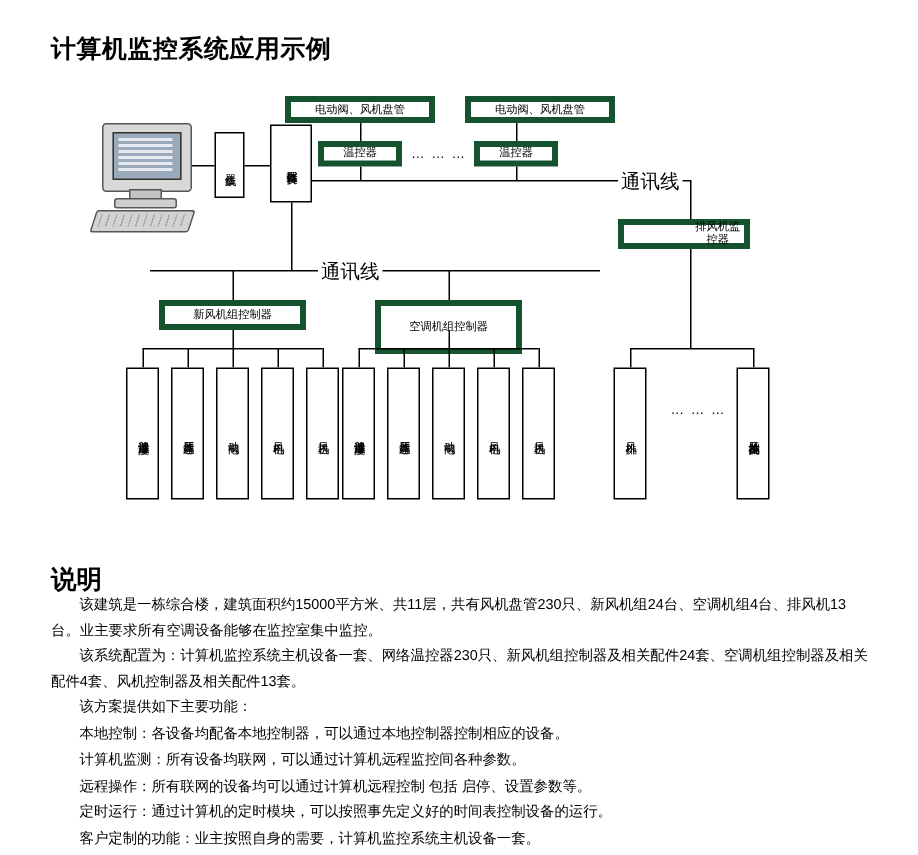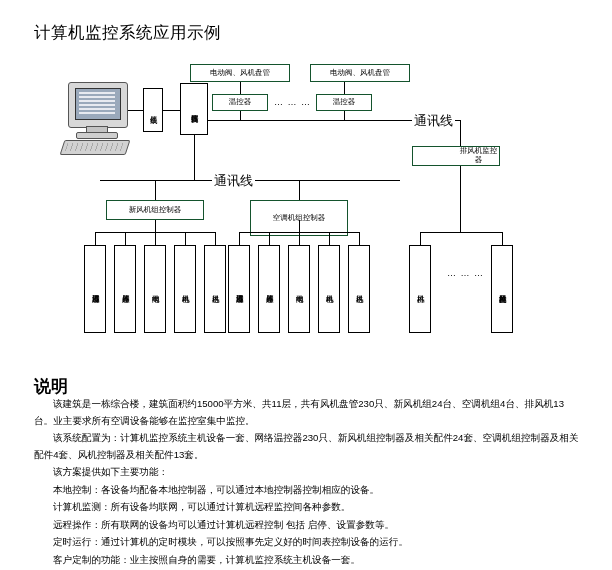--- a/index.html
+++ b/index.html
@@ -18,34 +18,34 @@
   .page {
     position: relative;
     width: 612px;
     height: 570px;
   }
   .title {
     position: absolute;
     left: 34px;
     top: 22px;
     font-size: 16.5px;
-    font-weight: normal;
+    font-weight: bold;
     letter-spacing: 0.5px;
   }
   
   .diagram {
     position: absolute;
     left: 0;
     top: 50px;
     width: 612px;
     height: 300px;
   }
   .box {
     position: absolute;
-    border: 1px solid #14532d;
+    border: 4px solid #14532d;
     background: #ffffff;
     box-sizing: border-box;
     display: flex;
     align-items: center;
     justify-content: center;
     text-align: center;
     font-size: 7.5px;
     line-height: 1.15;
     padding: 1px;
   }

